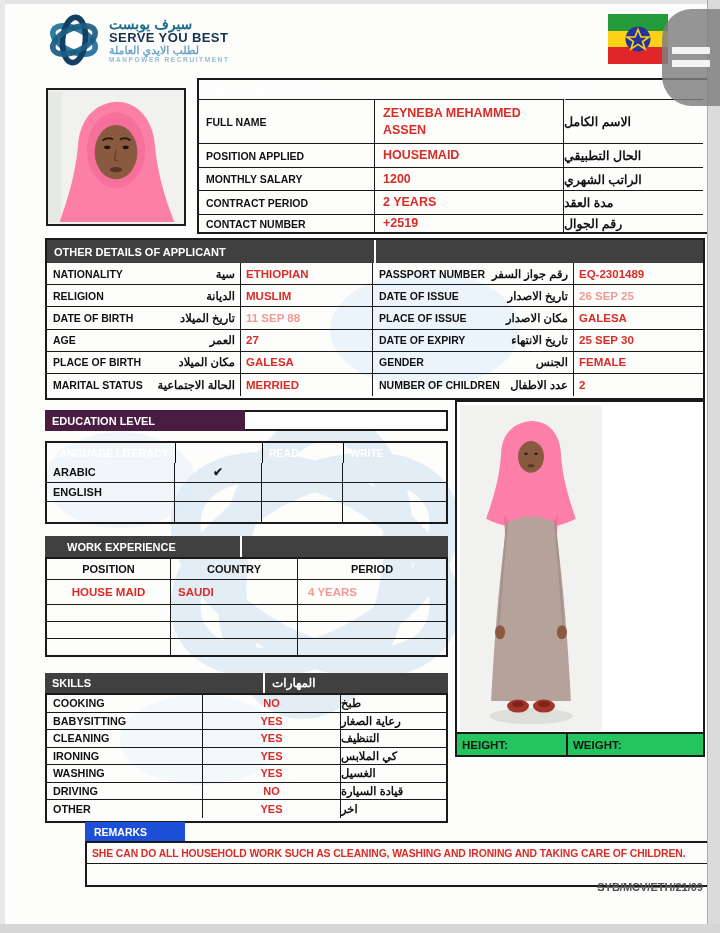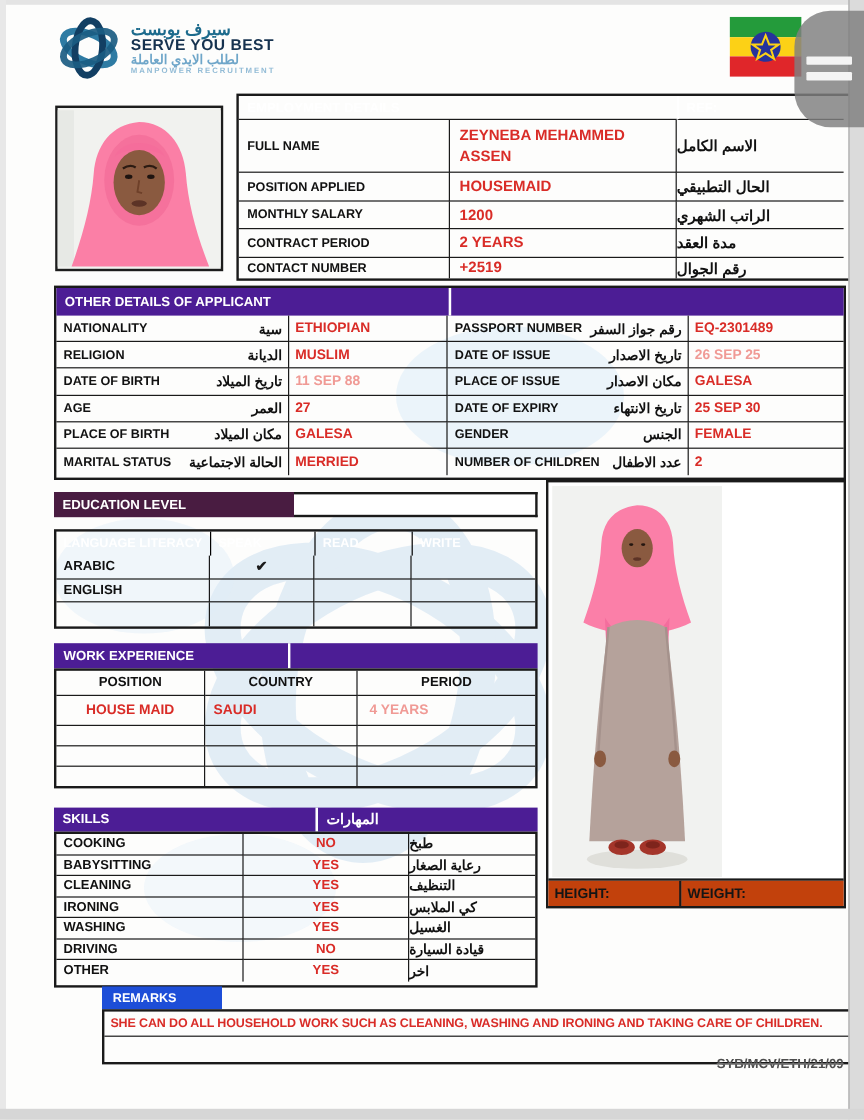--- a/index.html
+++ b/index.html
@@ -32,21 +32,21 @@
 
   .menu-btn { left:662px; top:9px; width:62px; height:97px; background:rgba(128,128,128,.83);
     border-radius:30px 0 0 30px; z-index:6; border:none; cursor:pointer; }
   .menu-bar { position:absolute; left:10px; width:38px; height:7px; background:#f4f4f4; border-radius:1px; }
 
   
   .headshot { left:46px; top:88px; width:140px; height:138px; border:2px solid #1d1d1d; background:#f1f2ef; }
   .headshot svg { display:block; width:100%; height:100%; }
 
   
-  .ptitle { background:#4c1d95; color:#fff; font-weight:bold; display:flex; align-items:center; }
+  .ptitle { background:#404040; color:#fff; font-weight:bold; display:flex; align-items:center; }
   .cell   { display:flex; align-items:center; background:transparent; }
   .bR { border-right:1px solid #1a1a1a; } .bB { border-bottom:1px solid #1a1a1a; }
   .lab { font-weight:bold; font-size:10.5px; color:#111; }
   .ar  { font-weight:bold; font-size:12px; color:#111; direction:rtl; }
   .val { font-weight:bold; font-size:11.5px; color:#d92c27; }
   .val.light { color:#f09a95; }
 
   
   .emp { left:197px; top:78px; width:593px; height:156px; border:2px solid #1a1a1a;
          display:grid; grid-template-columns:176px 189px 139px;
@@ -77,21 +77,21 @@
   
   .lang { left:45px; top:441px; width:403px; height:83px; border:2px solid #1a1a1a;
           display:grid; grid-template-columns:128px 87px 81px 1fr; grid-template-rows:20px 1fr 1fr 1fr; }
   .lang .ptitle { font-size:10.5px; padding-left:6px; }
   .lang .ptitle + .ptitle { border-left:1px solid #000000; }
   .lang .lab { padding-left:6px; font-size:11px; }
   .lang .chk { justify-content:center; font-size:12px; color:#1a1a1a; font-weight:bold; }
 
   
   .we-bar { left:45px; top:536px; width:403px; height:21px; display:grid; grid-template-columns:195px 1fr; }
-  .we-bar .ptitle { font-size:11px; padding-left:8px; }
+  .we-bar .ptitle { font-size:11px; padding-left:22px; }
   .we-bar .ptitle + .ptitle { border-left:2px solid #fff; }
   .we { left:45px; top:557px; width:403px; height:100px; border:2px solid #1a1a1a;
         display:grid; grid-template-columns:124px 127px 1fr; grid-template-rows:21px 25px 17px 17px 1fr; }
   .we .hdr { justify-content:center; font-weight:bold; font-size:11px; color:#111; }
   .we .val { font-size:11.5px; }
   .we .c-pos { justify-content:center; }
   .we .c-cty { padding-left:7px; }
   .we .c-per { padding-left:10px; }
 
   
@@ -112,21 +112,21 @@
              padding-left:5px; color:#d92c27; font-weight:bold; font-size:10.4px; letter-spacing:-0.1px; white-space:nowrap; }
 
   .doc-code { left:480px; top:881px; width:223px; text-align:right; font-size:11px; font-weight:bold;
               color:#4d4d4d; text-decoration:line-through; text-decoration-color:#777; }
 
   
   .photo-panel { left:455px; top:400px; width:250px; height:357px; border:2px solid #1a1a1a; background:#fff; }
   .photo-panel .shot { position:absolute; left:3px; top:3px; width:142px; height:326px; }
   .hw-row { position:absolute; left:0; bottom:0; width:100%; height:23px; border-top:2px solid #1a1a1a;
             display:grid; grid-template-columns:111px 1fr; }
-  .hw-row .cell { font-weight:bold; font-size:11.5px; padding-left:5px; background:#c2410c; }
+  .hw-row .cell { font-weight:bold; font-size:11.5px; padding-left:5px; background:#22c55e; }
   .hw-row .cell:first-child { border-right:2px solid #1a1a1a; }
 </style>
 </head>
 <body>
 
 <div class="page">
 
   <svg class="watermark" viewBox="0 0 720 933">
     <g fill="none" stroke="#c3daee" stroke-width="30" opacity="0.45">
       <ellipse cx="315" cy="565" rx="140" ry="82" transform="rotate(28 315 565)"></ellipse>

